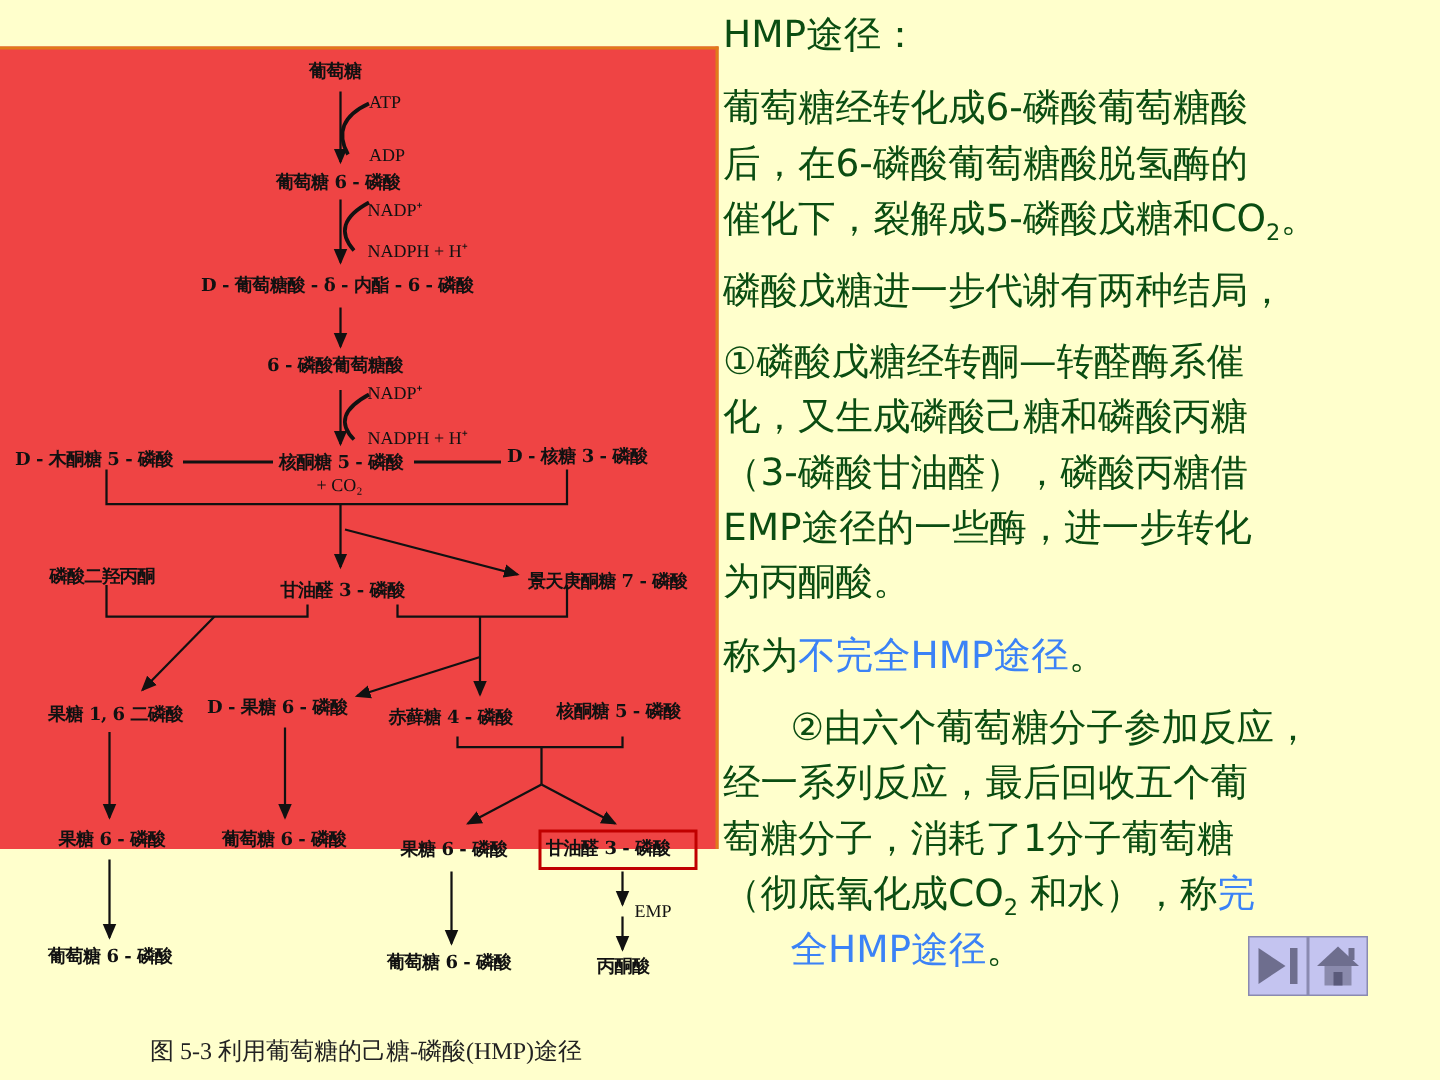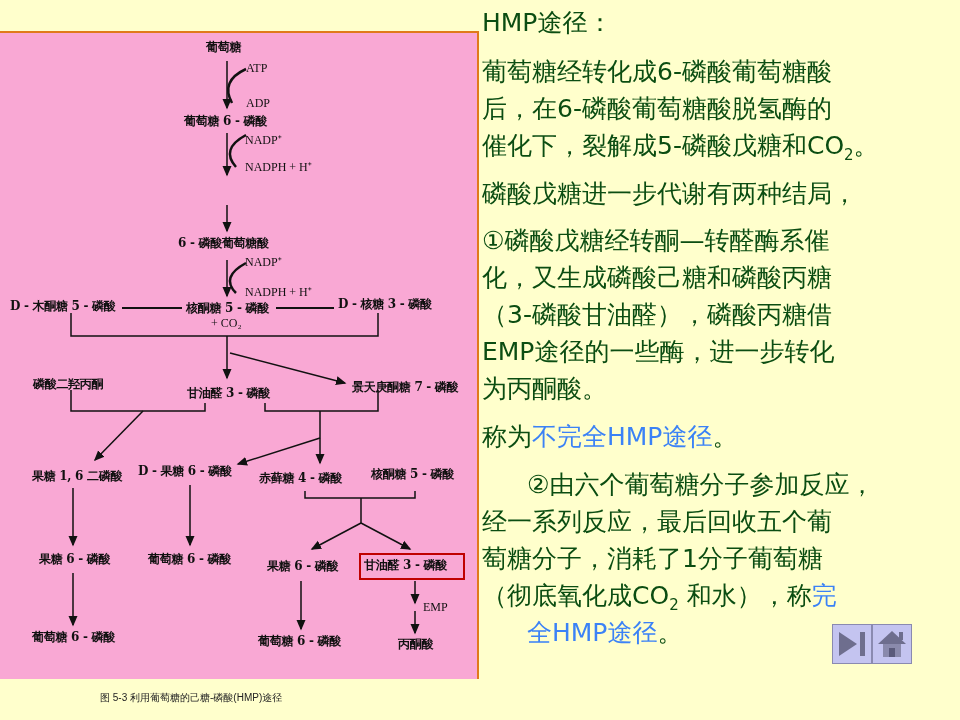--- a/index.html
+++ b/index.html
@@ -2,34 +2,34 @@
 <html><head>
 <meta charset="utf-8">
 <style>
   html, body { margin:0; padding:0; }
   body {
     width:960px; height:720px; position:relative; overflow:hidden;
     background:#ffffcc;
     font-family:"DejaVu Sans", sans-serif;
   }
   .figure {
-    position:absolute; left:0; top:31px; width:479px; height:648px;
-    background:#f9a8d4;
+    position:absolute; left:0; top:31px; width:479px; height:535px;
+    background:#ef4444;
     border-top:2px solid #e07a1a; border-right:2px solid #e07a1a;
     box-sizing:border-box;
   }
   .fig-svg { position:absolute; left:0; top:0; }
   .node {
     position:absolute; font-family:"DejaVu Serif", serif; font-size:12px;
     color:#111; white-space:nowrap; font-weight:bold; letter-spacing:-0.3px;
   }
   .small { font-family:"Liberation Serif", serif; font-size:12px; font-weight:normal; position:absolute; color:#111; white-space:nowrap; }
   .caption {
-    position:absolute; left:100px; top:658px; font-family:Liberation Sans, sans-serif;
-    font-size:10px; color:#222; white-space:nowrap;
+    position:absolute; left:100px; top:658px; font-family:Liberation Serif, serif;
+    font-size:16px; color:#222; white-space:nowrap;
   }
   .highlight-box {
     position:absolute; left:359px; top:520px; width:106px; height:27px;
     border:2px solid #c00000; box-sizing:border-box;
   }
 
   .text-panel {
     position:absolute; left:482px; top:4px; width:478px;
     font-family:"DejaVu Sans", sans-serif; color:#0b4d12; font-size:25px;
   }
@@ -100,20 +100,21 @@
       <line x1="415" y1="578" x2="415" y2="600" marker-end="url(#ah)"></line>
     </g>
   </svg>
 
   <div class="node" style="left:206px;top:6px;">葡萄糖</div>
   <div class="small" style="left:246px;top:28px;">ATP</div>
   <div class="small" style="left:246px;top:63px;">ADP</div>
   <div class="node" style="left:184px;top:80px;">葡萄糖 6 - 磷酸</div>
   <div class="small" style="left:245px;top:98px;">NADP⁺</div>
   <div class="small" style="left:245px;top:125px;">NADPH + H⁺</div>
+  <div class="node" style="left:134px;top:149px;">D - 葡萄糖酸 - δ - 内酯 - 6 - 磷酸</div>
   <div class="node" style="left:178px;top:202px;">6 - 磷酸葡萄糖酸</div>
   <div class="small" style="left:245px;top:220px;">NADP⁺</div>
   <div class="small" style="left:245px;top:250px;">NADPH + H⁺</div>
   <div class="node" style="left:10px;top:265px;">D - 木酮糖 5 - 磷酸</div>
   <div class="node" style="left:186px;top:267px;">核酮糖 5 - 磷酸</div>
   <div class="small" style="left:211px;top:283px;text-align:right;">+ CO₂</div>
   <div class="node" style="left:338px;top:263px;">D - 核糖 3 - 磷酸</div>
   <div class="node" style="left:33px;top:343px;">磷酸二羟丙酮</div>
   <div class="node" style="left:187px;top:352px;">甘油醛 3 - 磷酸</div>
   <div class="node" style="left:352px;top:346px;">景天庚酮糖 7 - 磷酸</div>

